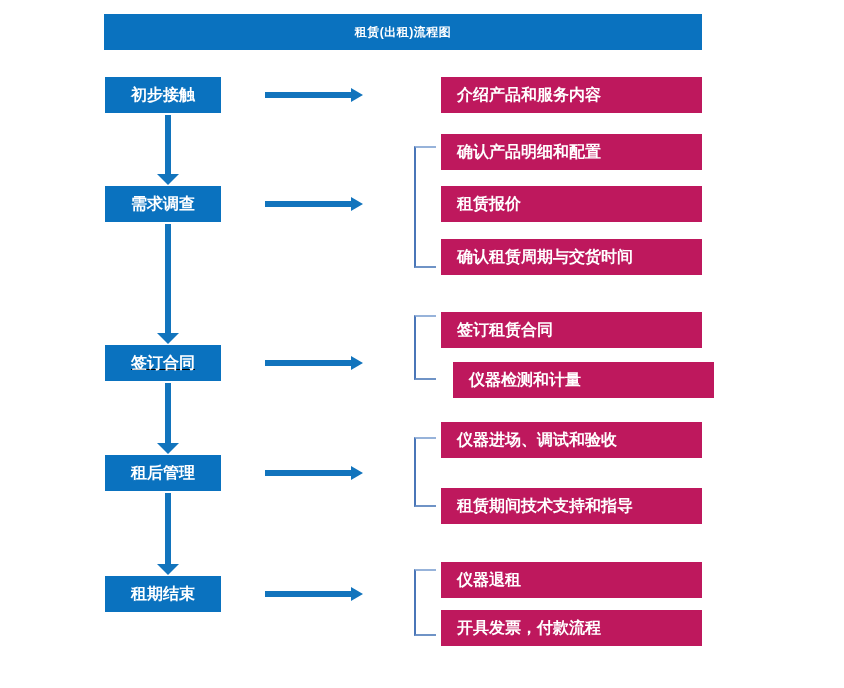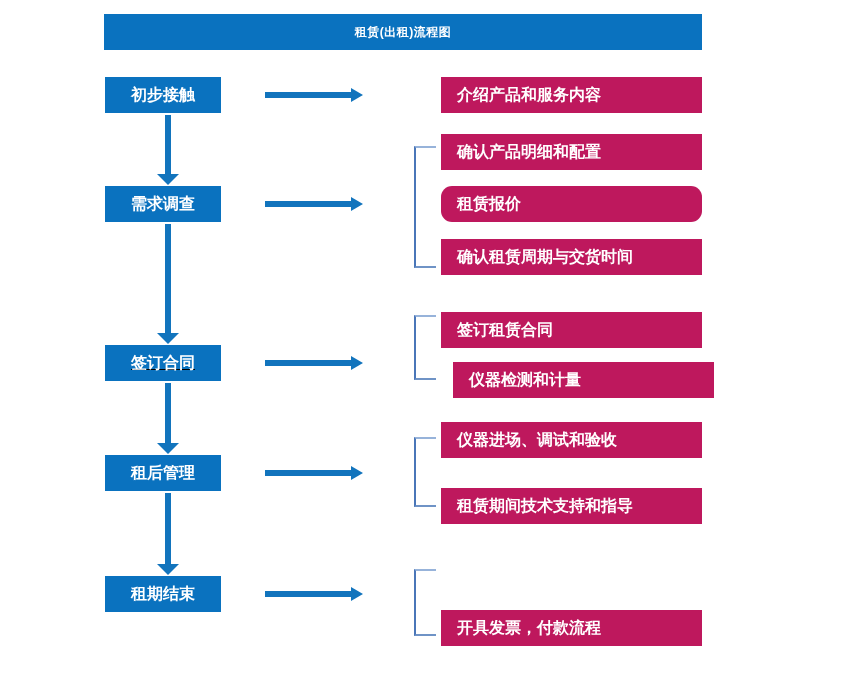--- a/index.html
+++ b/index.html
@@ -208,38 +208,41 @@
   <div class="bracket" style="top:437px; height:70px;"></div>
   <div class="bracket" style="top:569px; height:67px;"></div>
 
   <div class="detail-box" style="top:77px;">
     <span class="detail-label">介绍产品和服务内容</span>
   </div>
 
   <div class="detail-box" style="top:134px;">
     <span class="detail-label">确认产品明细和配置</span>
   </div>
-  <div class="detail-box" style="top:186px;border-radius:11px;">
+  <div class="detail-box" style="top:186px;">
     <span class="detail-label">租赁报价</span>
   </div>
   <div class="detail-box" style="top:239px;">
     <span class="detail-label">确认租赁周期与交货时间</span>
   </div>
 
   <div class="detail-box" style="top:312px;">
     <span class="detail-label">签订租赁合同</span>
   </div>
   <div class="detail-box" style="top:362px;margin-left:12px;">
     <span class="detail-label">仪器检测和计量</span>
   </div>
 
   <div class="detail-box" style="top:422px;">
     <span class="detail-label">仪器进场、调试和验收</span>
   </div>
   <div class="detail-box" style="top:488px;">
     <span class="detail-label">租赁期间技术支持和指导</span>
   </div>
 
+  <div class="detail-box" style="top:562px;">
+    <span class="detail-label">仪器退租</span>
+  </div>
   <div class="detail-box" style="top:610px;">
     <span class="detail-label">开具发票，付款流程</span>
   </div>
 
 </div>
 
 </body></html>

